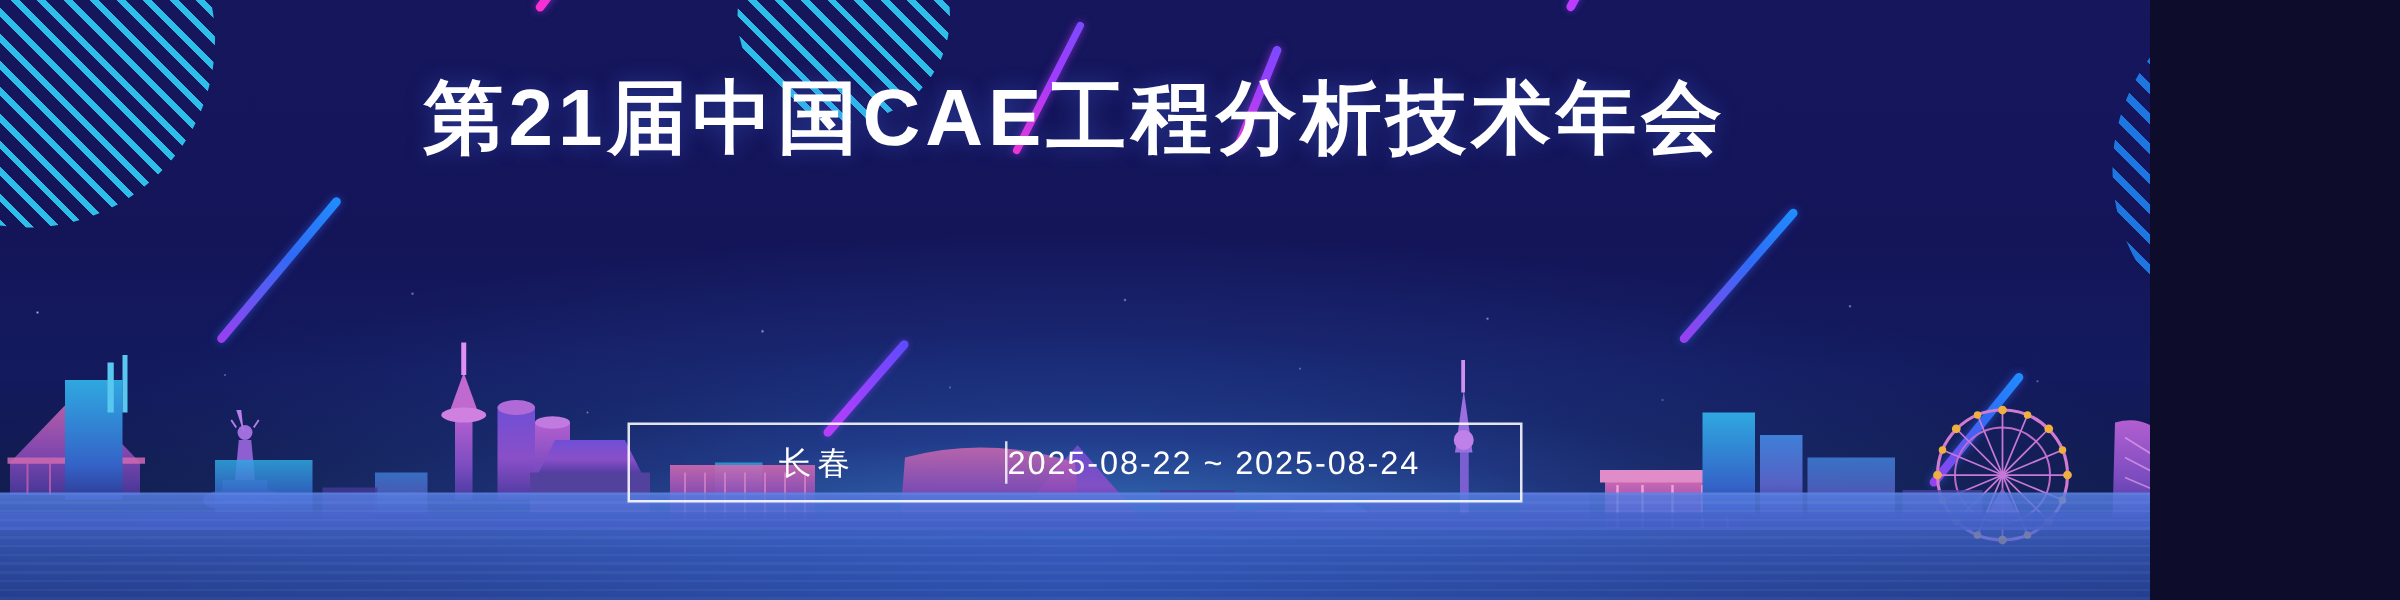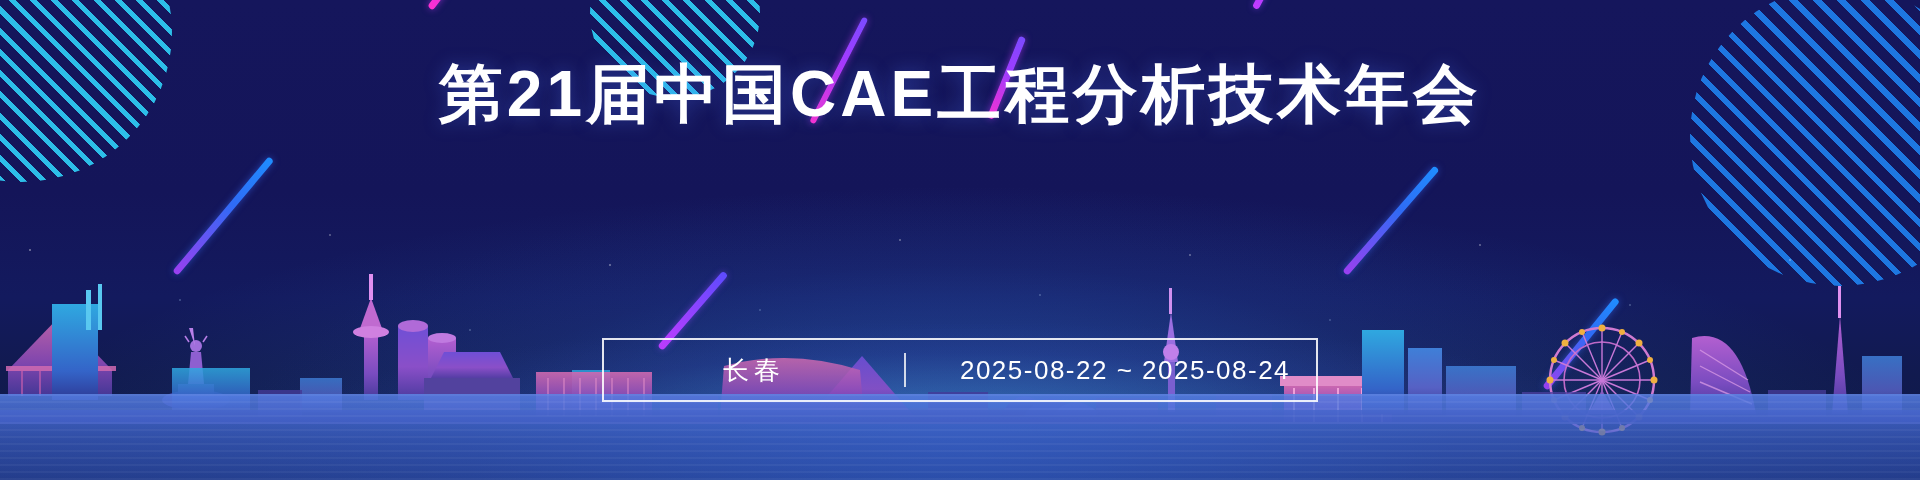--- a/index.html
+++ b/index.html
@@ -2,21 +2,21 @@
 <html><head>
 <meta charset="utf-8">
 <style>
   html, body {
     margin: 0;
     padding: 0;
     background: #0d0d2b;
   }
   #banner {
     position: relative;
-    width: 1920px;
+    width: 1720px;
     height: 480px;
     overflow: hidden;
     background: #141659;
     font-family: "Liberation Sans", sans-serif;
   }
 
   
   .bg-base {
     position: absolute;
     inset: 0;
@@ -185,25 +185,24 @@
     font-size: 26px;
     letter-spacing: 5px;
   }
   .info-sep {
     width: 2px;
     height: 34px;
     background: rgba(255,255,255,0.8);
   }
   .info-date {
     flex: 1;
-    text-align: center;
+    text-align: left;
     color: #ffffff;
     font-size: 26px;
     letter-spacing: 1.5px;
-    padding-left: 28px;
   }
 </style>
 </head>
 <body>
 
 <div id="banner">
 
   <div class="bg-base"></div>
 
   <div class="stripe-circle" id="dec-circle-topleft"></div>

